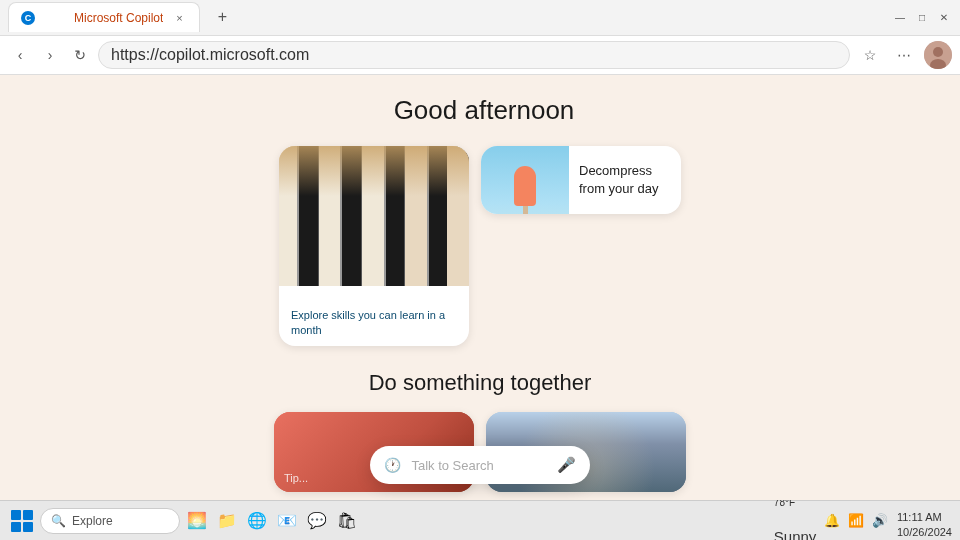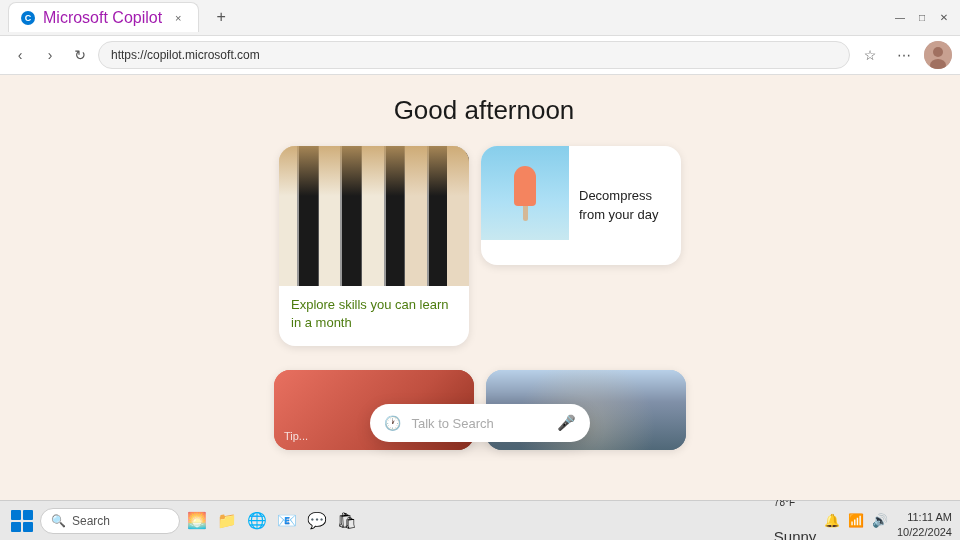--- a/index.html
+++ b/index.html
@@ -111,21 +111,21 @@
       color: #555;
       cursor: pointer;
       border-radius: 4px;
     }
     .address-input {
       flex: 1;
       height: 28px;
       border: 1px solid #ddd;
       border-radius: 14px;
       padding: 1px 12px;
-      font-size: 12px;
+      font-size: 16px;
       color: #333;
       background: #f5f5f5;
       outline: none;
     }
     .toolbar-icon {
       width: 28px;
       height: 28px;
       display: flex;
       align-items: center;
       justify-content: center;
@@ -184,35 +184,35 @@
       box-shadow: 0 2px 8px rgba(0,0,0,0.1);
     }
     .card-large-img {
       width: 100%;
       height: 140px;
       background: linear-gradient(135deg, #e8c8a0 0%, #c8a870 30%, #1a1a1a 60%);
       position: relative;
       overflow: hidden;
     }
     .card-large-text {
-      padding: 10px 12px;
-      font-size: 13px;
-      color: #4d7c0f;
+      padding: 22px 12px;
+      font-size: 11px;
+      color: #0c4a6e;
       line-height: 1.4;
     }
 
     .cards-small-column {
       display: flex;
       flex-direction: column;
       gap: 10px;
     }
 
     .card-small {
       width: 200px;
-      height: 119px;
+      height: 68px;
       background: white;
       border-radius: 16px;
       overflow: hidden;
       display: flex;
       cursor: pointer;
       box-shadow: 0 2px 8px rgba(0,0,0,0.1);
     }
     .card-small-img {
       width: 88px;
       height: 94px;
@@ -380,21 +380,20 @@
     }
     .taskbar-right {
       margin-left: auto;
       display: flex;
       align-items: center;
       gap: 8px;
     }
     .taskbar-clock {
       font-size: 11px;
       color: #333;
-      text-align: right;
       line-height: 1.3;
       margin-top: 8px;
     }
     .tray-icon {
       font-size: 13px;
       color: #555;
       cursor: pointer;
     }
     .start-icon {
       width: 22px;
@@ -411,21 +410,21 @@
 </head>
 <body>
 
 <div class="browser-chrome">
 
   <div class="title-bar">
     <div class="tab">
       <div class="tab-favicon">
         <span style="font-size:9px; font-weight:bold; color:white;">C</span>
       </div>
-      <span style="font-size:16px; color:#a21caf; flex:1; overflow:hidden; text-overflow:ellipsis; white-space:nowrap;">Microsoft Copilot</span>
+      <span style="font-size:12px; color:#c2410c; flex:1; overflow:hidden; text-overflow:ellipsis; white-space:nowrap;margin-left:31px;">Microsoft Copilot</span>
       <div class="tab-close">×</div>
     </div>
     <div class="new-tab-btn">+</div>
     <div class="window-controls">
       <div class="win-btn">—</div>
       <div class="win-btn">□</div>
       <div class="win-btn">✕</div>
     </div>
   </div>
 
@@ -483,20 +482,21 @@
               <div class="popsicle-stick"></div>
             </div>
           </div>
         </div>
         <div class="card-small-text">Decompress from your day</div>
       </div>
 
     </div>
   </div>
 
+  <h2 class="section-title">Do something together</h2>
 
   <div class="bottom-cards" style="position:relative;">
     <div class="bottom-card bottom-card-1">
       <div style="position:absolute; top:0; left:0; right:0; bottom:0; background: linear-gradient(135deg, #e87060 0%, #c05040 60%, #903020 100%);"></div>
       <div style="position:absolute; bottom:8px; left:10px; font-size:11px; color:rgba(255,255,255,0.8);">Tip...</div>
     </div>
     <div class="bottom-card bottom-card-2">
       <div style="position:absolute; top:0; left:0; right:0; bottom:0; background: linear-gradient(180deg, #b8d0e8 0%, #8090a8 40%, #506878 100%);"></div>
       <div style="position:absolute; inset:0; opacity:0.4; background: radial-gradient(circle at 50% 70%, #d0c0a0 0%, transparent 60%);"></div>
     </div>
@@ -517,21 +517,21 @@
     <div class="start-icon">
       <div class="start-square"></div>
       <div class="start-square"></div>
       <div class="start-square"></div>
       <div class="start-square"></div>
     </div>
   </div>
 
   <div class="taskbar-search">
     <span>🔍</span>
-    <span>Search</span>
+    <span>Explore</span>
   </div>
 
   <div class="taskbar-icon">🌅</div>
   <div class="taskbar-icon">📁</div>
   <div class="taskbar-icon" style="color:#0078d4;">🌐</div>
   <div class="taskbar-icon">📧</div>
   <div class="taskbar-icon">💬</div>
   <div class="taskbar-icon">🛍</div>
 
   <div class="taskbar-right">
@@ -539,16 +539,16 @@
       <div style="font-size:10px; color:#333;">
         <div>78°F</div>
         <div style="font-size:15px;margin-top:20px;">Sunny</div>
       </div>
     </div>
     <span class="tray-icon">🔔</span>
     <span class="tray-icon">📶</span>
     <span class="tray-icon">🔊</span>
     <div class="taskbar-clock">
       <div>11:11 AM</div>
-      <div>10/22/2024</div>
+      <div>10/26/2024</div>
     </div>
   </div>
 </div>
 
 </body></html>

